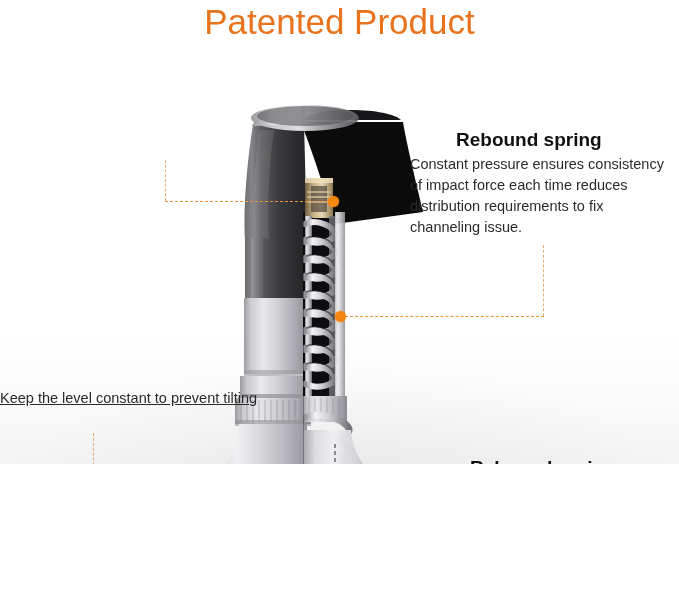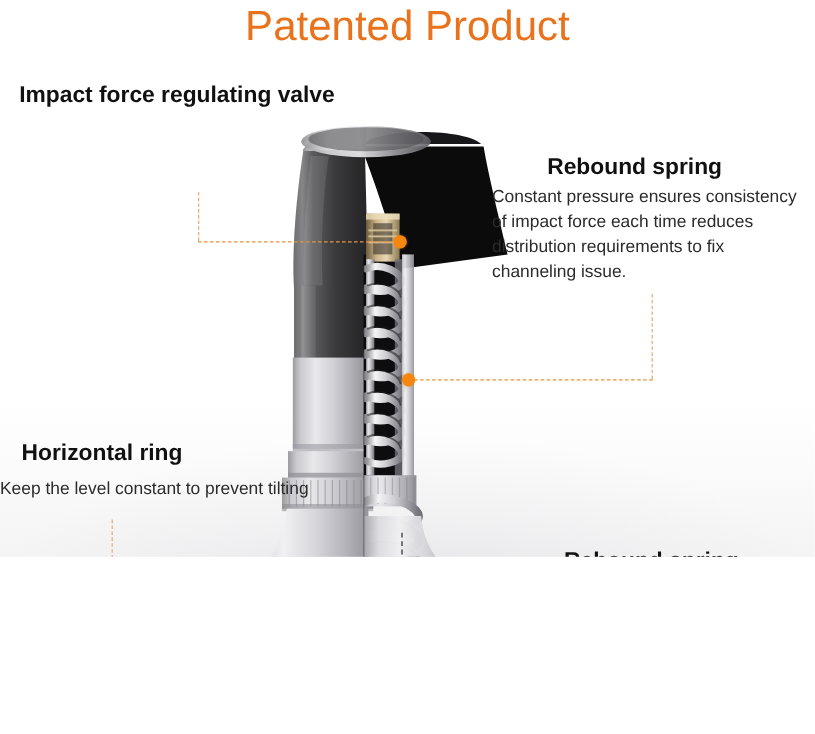--- a/index.html
+++ b/index.html
@@ -55,21 +55,21 @@
     line-height: 21px;
   }
 
   #h-valve   { left: 16px;  top: 68px;  }
   #b-valve   { left: 17px;  top: 103px; width: 260px; }
 
   #h-spring  { left: 456px; top: 128px; }
   #b-spring  { left: 410px; top: 154px; width: 262px; }
 
   #h-ring    { left: 18px;  top: 366px; }
-  #b-ring    { left: 0px;   top: 398px; width: 290px; }
+  #b-ring    { left: 0px;   top: 388px; width: 290px; text-decoration: underline; }
 
   #h-rebound { left: 470px; top: 456px; }
   #b-rebound { left: 409px; top: 510px; width: 266px; }
 
   
   .conn-h {
     position: absolute;
     height: 0;
     border-top: 1.4px dashed #e8943a;
   }
@@ -364,23 +364,21 @@
   <div class="conn-h" id="ch-spring"></div>
   <div class="dot" id="dot-spring"></div>
 
   <div class="conn-v" id="cv-ring"></div>
   <div class="conn-h" id="ch-ring"></div>
   <div class="dot" id="dot-ring"></div>
 
   <div class="conn-h" id="ch-rebound"></div>
   <div class="dot" id="dot-rebound"></div>
 
-  <div class="callout-heading" id="h-valve">Impact force regulating valve</div>
 
   <div class="callout-heading" id="h-spring">Rebound spring</div>
   <div class="callout-body" id="b-spring">Constant pressure ensures consistency of impact force each time reduces distribution requirements to fix channeling issue.</div>
 
-  <div class="callout-heading" id="h-ring">Horizontal ring</div>
   <div class="callout-body" id="b-ring">Keep the level constant to prevent tilting</div>
 
   <div class="callout-heading" id="h-rebound">Rebound spring</div>
 
 </div>
 
 </body></html>

